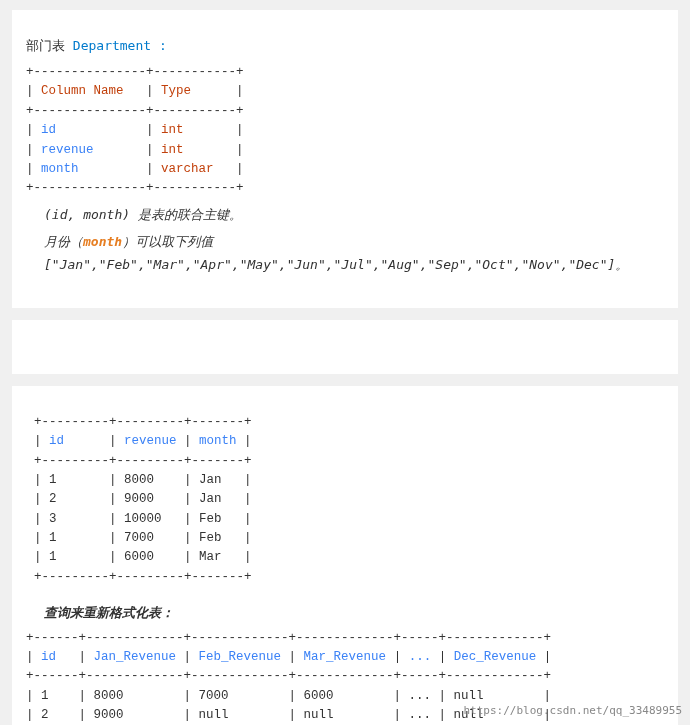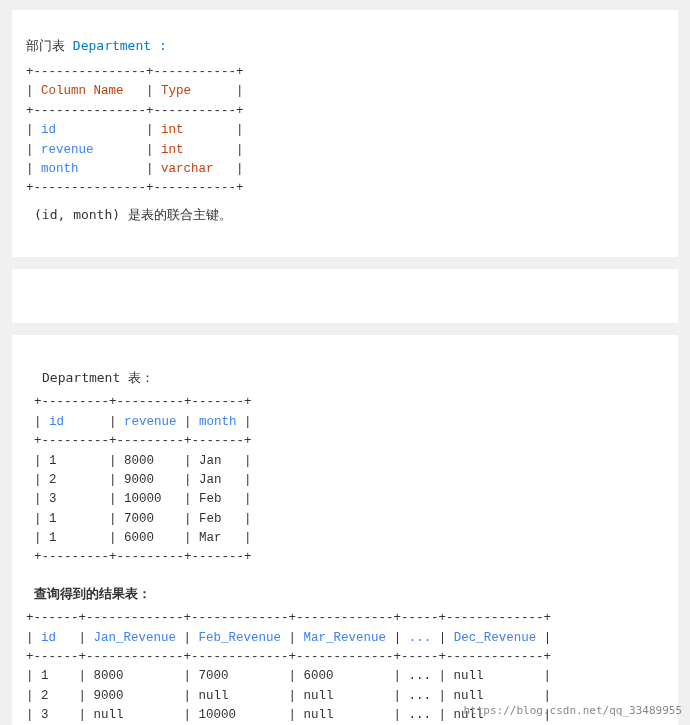--- a/index.html
+++ b/index.html
@@ -17,21 +17,22 @@
     }
     .section-title {
       font-size: 13px;
       color: #333;
       margin-bottom: 8px;
     }
     .text-content {
       font-size: 13px;
       line-height: 1.8;
       color: #333;
-      margin: 4px 8px;
+      margin: 4px 18px;
+      font-style: italic;
     }
     .highlight-month {
       color: #e67e22;
       font-weight: bold;
     }
     .highlight-revenue {
       color: #2980b9;
     }
     .divider {
       height: 6px;
@@ -67,49 +68,49 @@
 | <span class="col-green">Column Name</span>   | <span class="col-green">Type</span>      |
 +---------------+-----------+
 | <span class="col-blue">id</span>            | <span class="col-red">int</span>       |
 | <span class="col-blue">revenue</span>       | <span class="col-red">int</span>       |
 | <span class="col-blue">month</span>         | <span class="col-red">varchar</span>   |
 +---------------+-----------+</div>
 
   <div class="text-content">
     <span>(id, month) 是表的联合主键。</span>
   </div>
+  <div class="text-content">
+    <span>月份（</span><span class="highlight-month">month</span><span>）可以取下列值 ["Jan","Feb","Mar","Apr","May","Jun","Jul","Aug","Sep","Oct","Nov","Dec"]。</span>
+  </div>
 </div>
 
 <div class="divider"></div>
 
 <div class="section">
 </div>
 
 <div class="divider"></div>
 
 <div class="section">
   <div style="padding-left:8px;">
-    <div class="text-content">
-      <span>Department 表：</span>
-    </div>
     <div class="table-ascii">+---------+---------+-------+
 | <span class="col-blue">id</span>      | <span class="col-blue">revenue</span> | <span class="col-blue">month</span> |
 +---------+---------+-------+
 | 1       | 8000    | Jan   |
 | 2       | 9000    | Jan   |
 | 3       | 10000   | Feb   |
 | 1       | 7000    | Feb   |
 | 1       | 6000    | Mar   |
 +---------+---------+-------+</div>
   </div>
 
   <div style="height:10px;"></div>
 
   <div class="text-content" style="font-weight:bold;">
-    <span>查询得到的结果表：</span>
+    <span>查询来重新格式化表：</span>
   </div>
   <div class="table-ascii">+------+-------------+-------------+-------------+-----+-------------+
 | <span class="col-blue">id</span>   | <span class="col-blue">Jan_Revenue</span> | <span class="col-blue">Feb_Revenue</span> | <span class="col-blue">Mar_Revenue</span> | <span class="col-blue">...</span> | <span class="col-blue">Dec_Revenue</span> |
 +------+-------------+-------------+-------------+-----+-------------+
 | 1    | 8000        | 7000        | 6000        | ... | null        |
 | 2    | 9000        | null        | null        | ... | null        |
 | 3    | null        | 10000       | null        | ... | null        |
 +------+-------------+-------------+-------------+-----+-------------+</div>
 
 </div>

